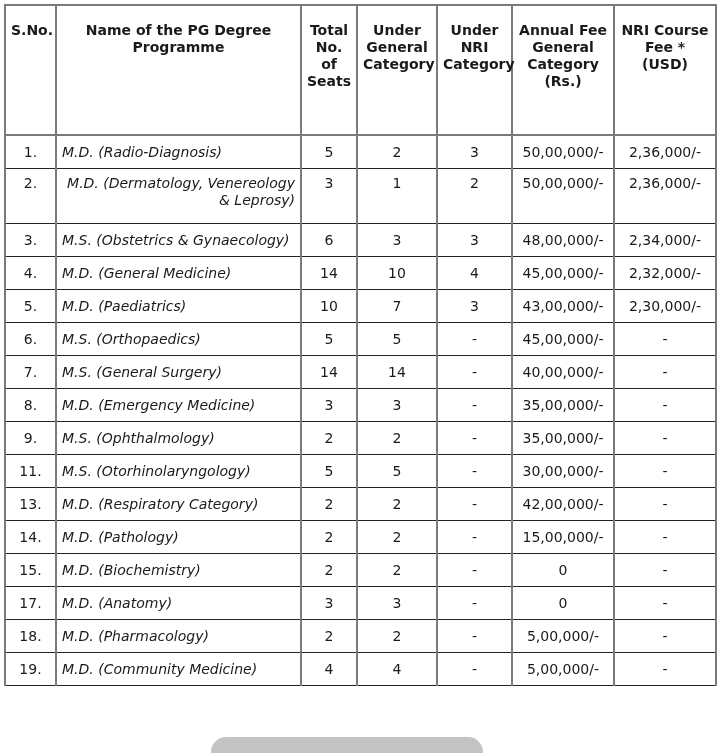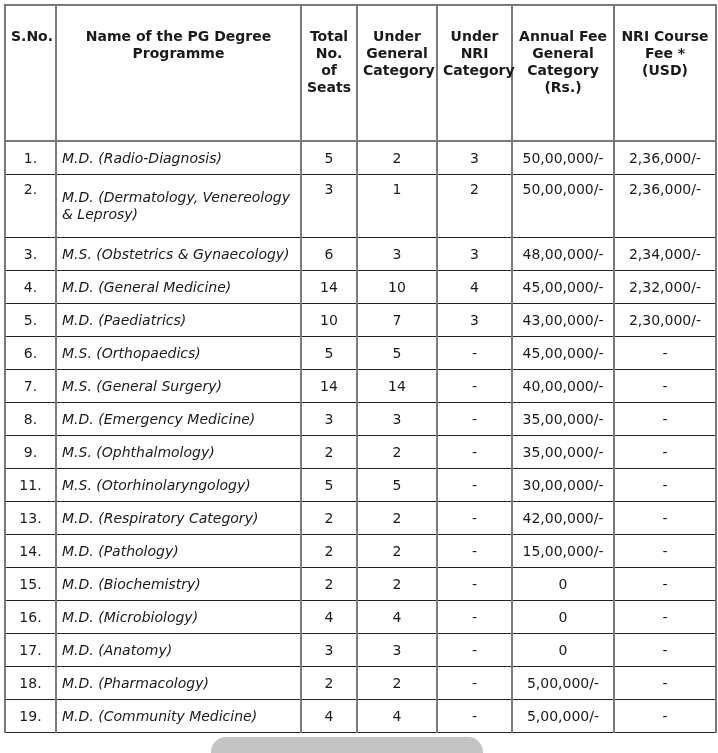--- a/index.html
+++ b/index.html
@@ -10,25 +10,25 @@
   table.fees col.c1 { width: 51px; }
   table.fees col.c2 { width: 245px; }
   table.fees col.c3 { width: 56px; }
   table.fees col.c4 { width: 80px; }
   table.fees col.c5 { width: 75px; }
   table.fees col.c6 { width: 102px; }
   table.fees col.c7 { width: 102px; }
   table.fees th, table.fees td { border: 2px solid #7a7a7a; padding: 0 5px; }
   table.fees td { border-top: 1.5px solid #222; border-bottom: 1.5px solid #222; }
   table.fees th { font-weight: bold; text-align: center; vertical-align: top;
-                  height: 112px; padding-top: 22px; line-height: 17px; }
+                  height: 112px; padding-top: 16px; line-height: 17px; }
   table.fees td { height: 32px; text-align: center; vertical-align: middle; line-height: 17px; }
   table.fees td.name { text-align: left; font-style: italic; }
   table.fees tr.tall td { height: 48px; vertical-align: top; padding-top: 6px; }
-  table.fees tr.tall td.name { padding-top: 14px; }
+  table.fees tr.tall td.name { padding-top: 6px; text-align: right; }
   .overlay { position: absolute; left: 211px; top: 737px; width: 272px; height: 30px;
              background: #bdbdbd; border-radius: 16px; opacity: 0.9; }
 </style>
 </head>
 <body>
 
 <table class="fees">
   <colgroup>
     <col class="c1">
       <col class="c2">
@@ -161,29 +161,20 @@
       <tr>
         <td>15.</td>
         <td class="name">M.D. (Biochemistry)</td>
         <td>2</td>
         <td>2</td>
         <td>-</td>
         <td>0</td>
         <td>-</td>
       </tr>
       <tr>
-        <td>16.</td>
-        <td class="name">M.D. (Microbiology)</td>
-        <td>4</td>
-        <td>4</td>
-        <td>-</td>
-        <td>0</td>
-        <td>-</td>
-      </tr>
-      <tr>
         <td>17.</td>
         <td class="name">M.D. (Anatomy)</td>
         <td>3</td>
         <td>3</td>
         <td>-</td>
         <td>0</td>
         <td>-</td>
       </tr>
       <tr>
         <td>18.</td>

